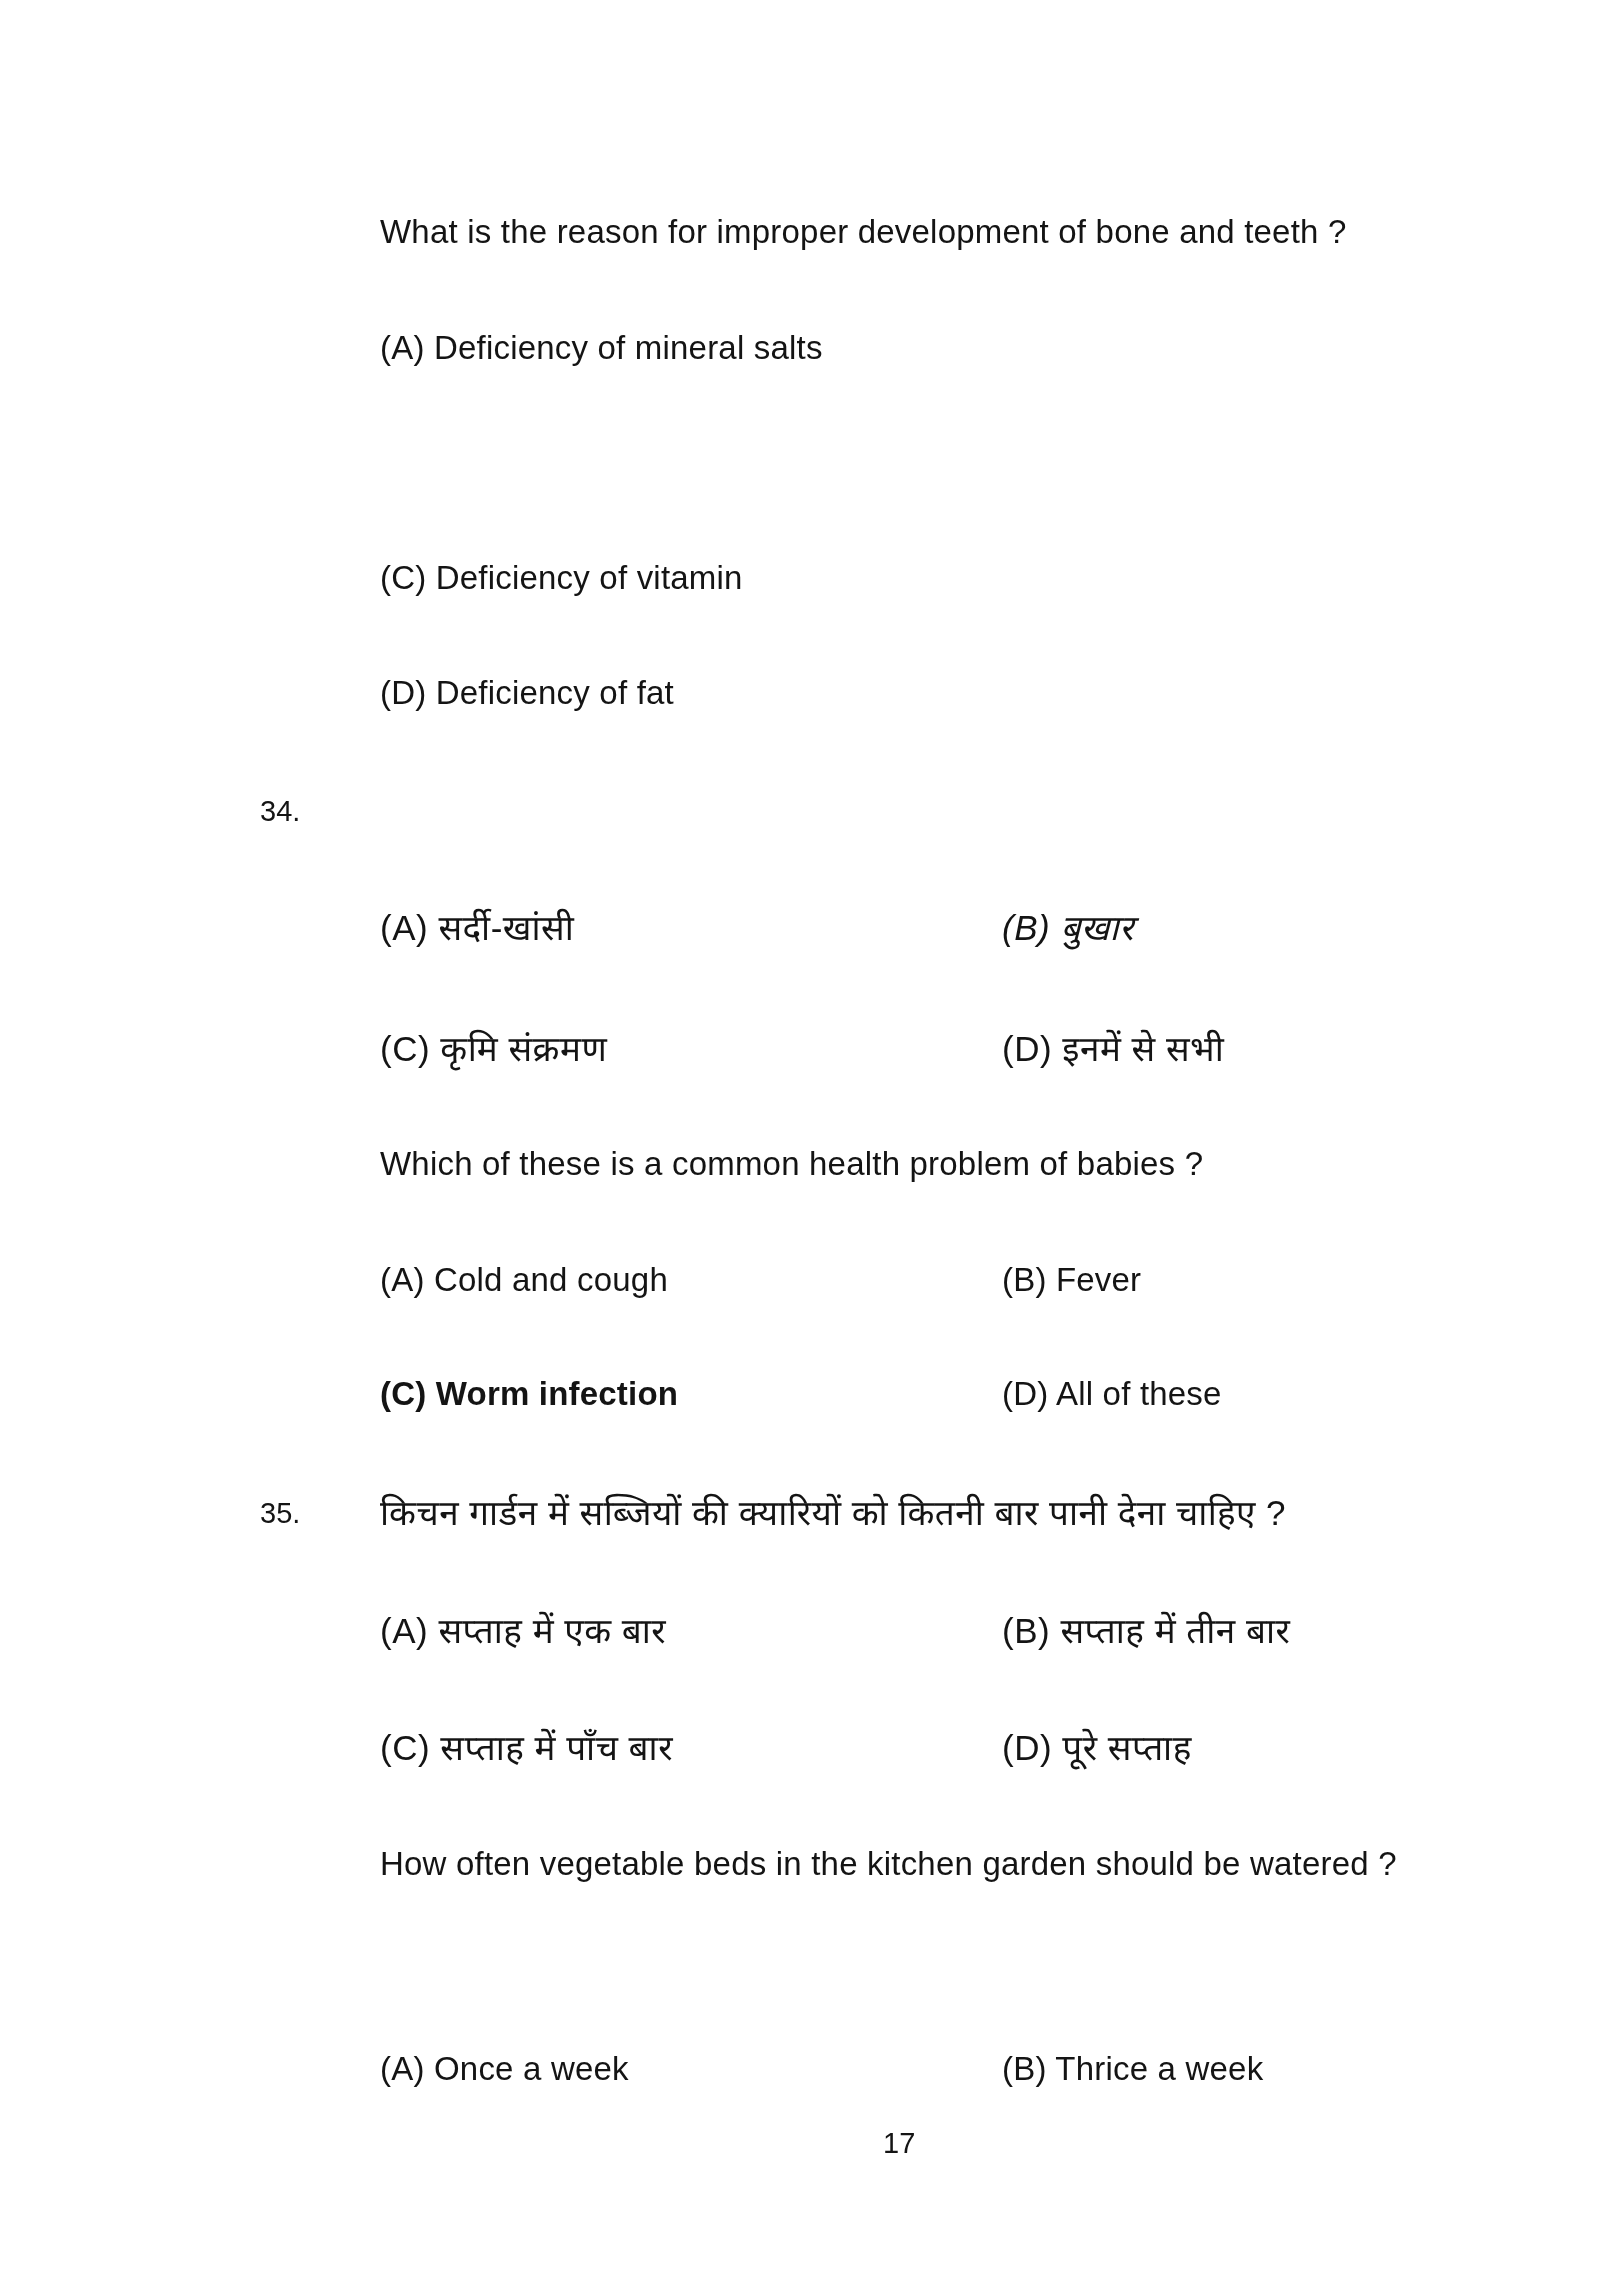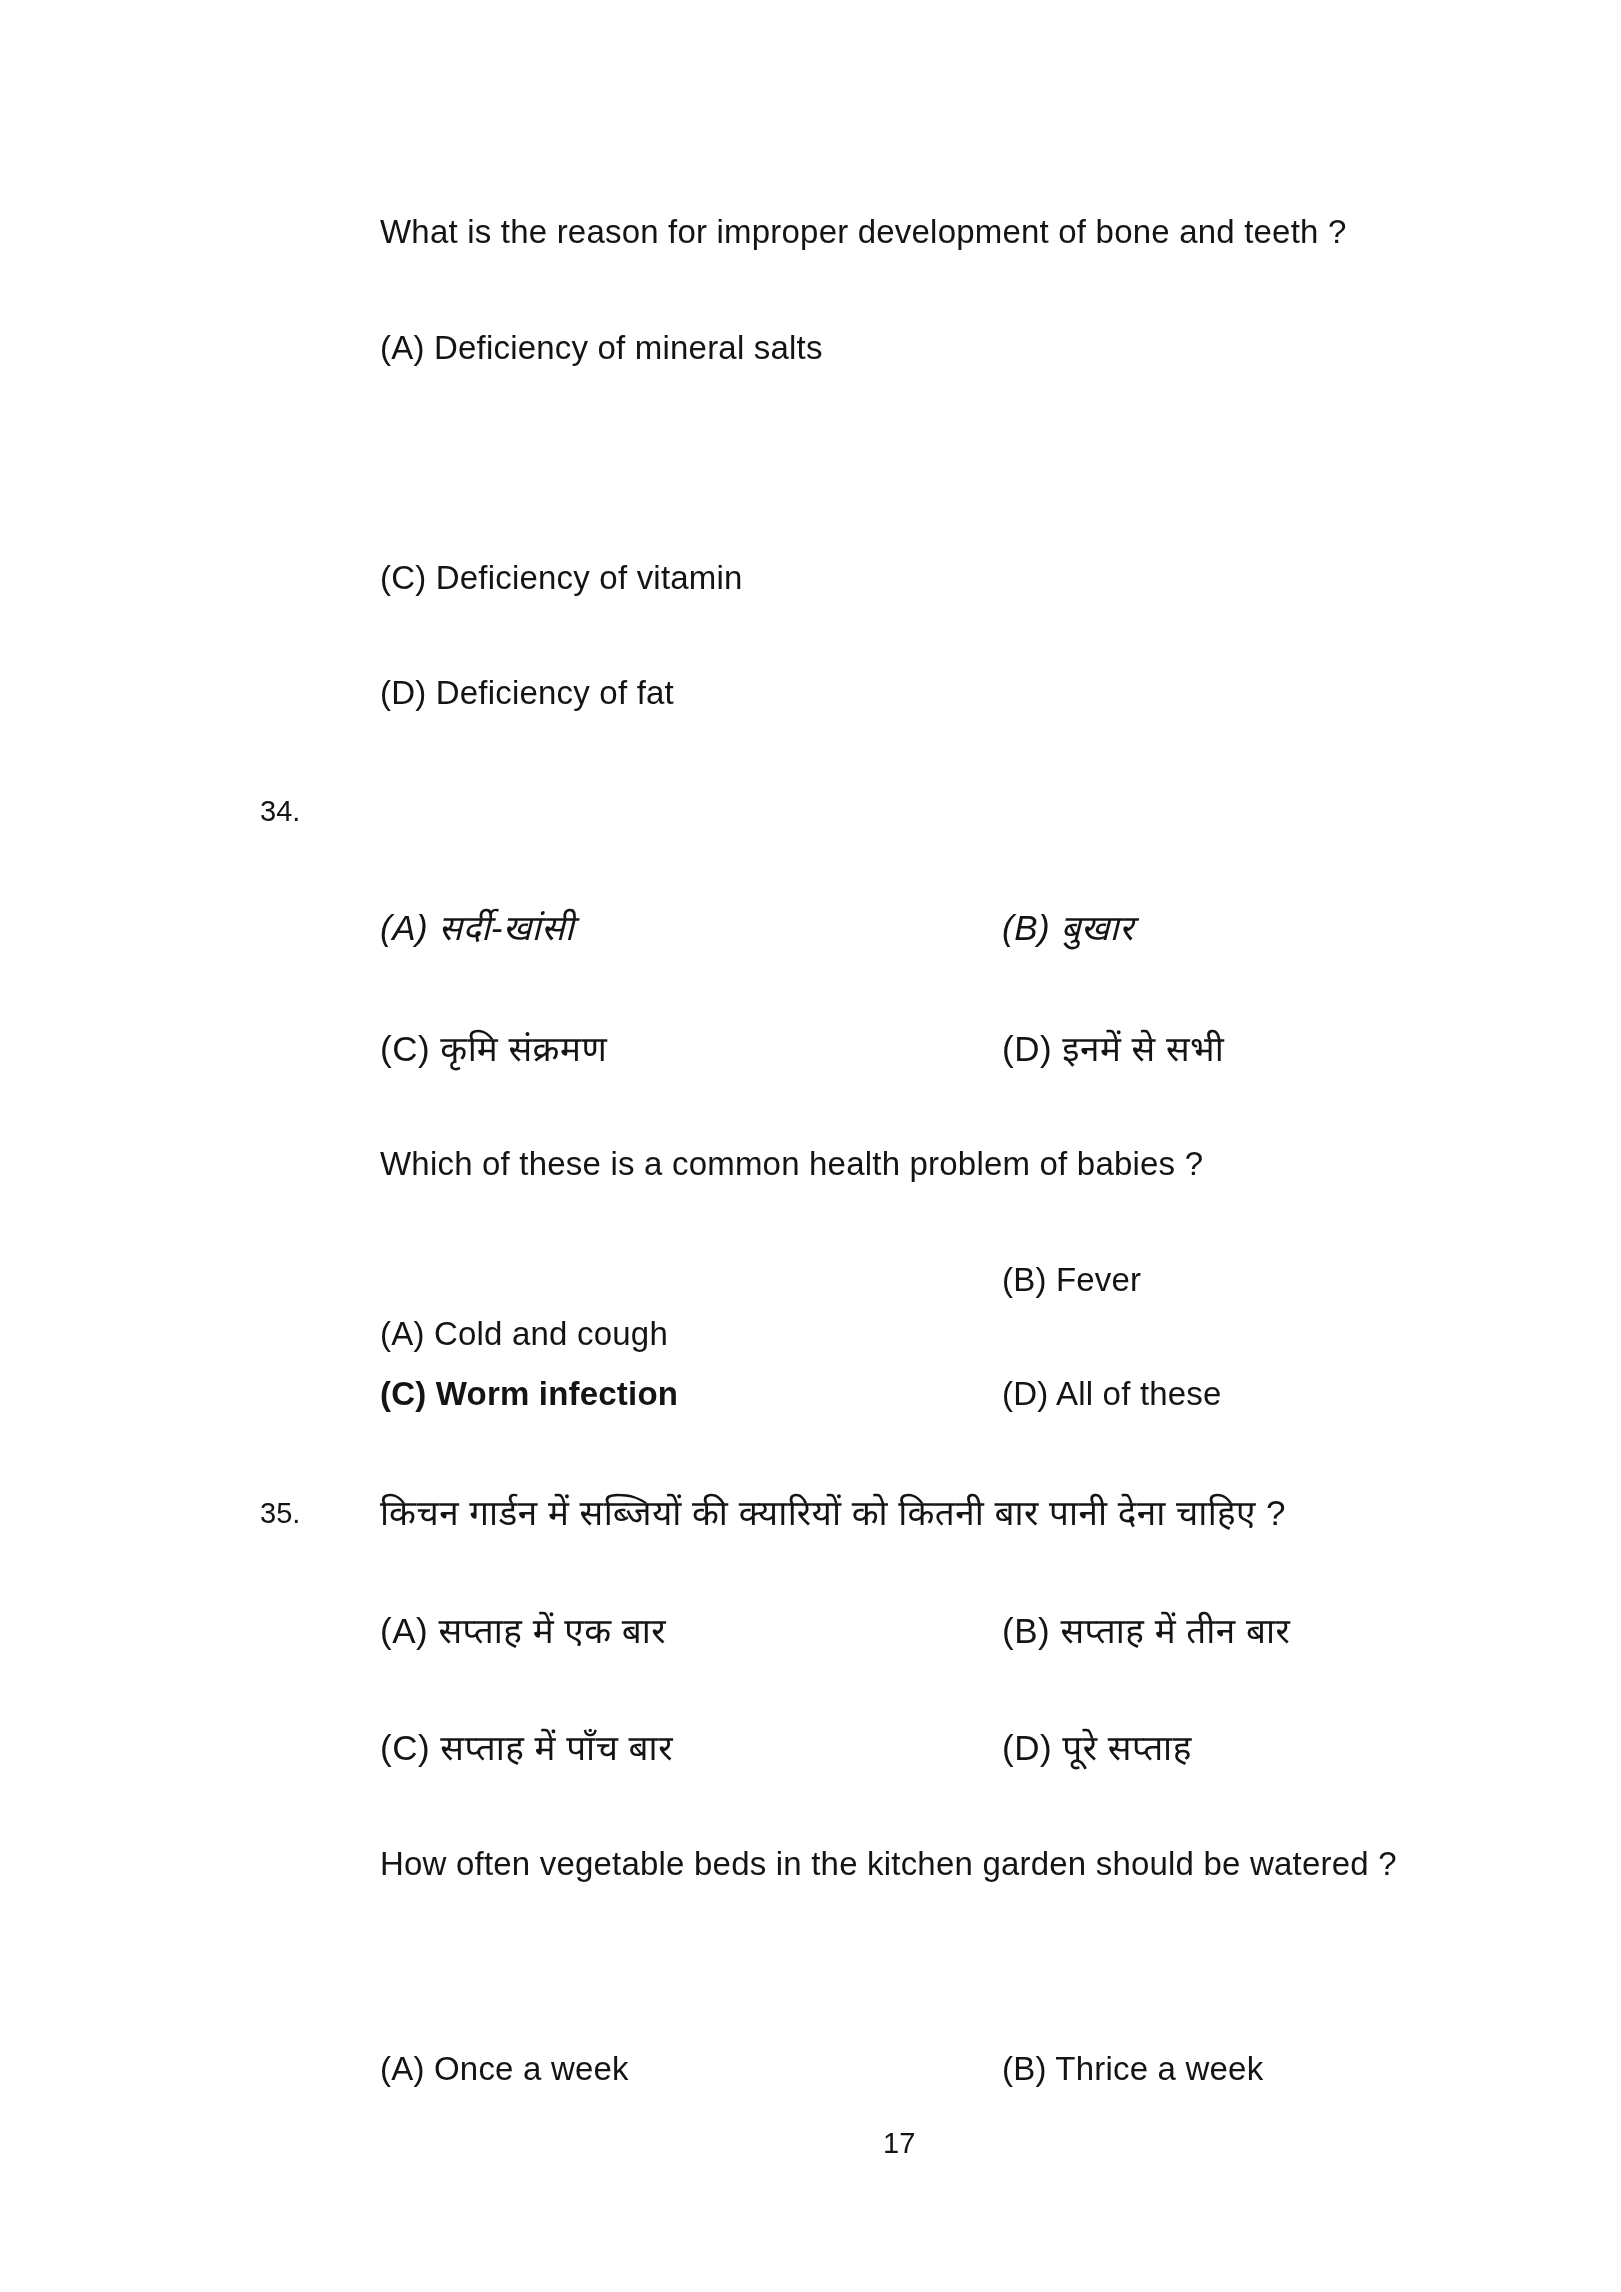--- a/index.html
+++ b/index.html
@@ -50,29 +50,29 @@
   <div class="line" style="left:368px; top:317px;">(A) Deficiency of mineral salts</div>
 
 
   <div class="line" style="left:368px; top:547px;">(C) Deficiency of vitamin</div>
 
   <div class="line" style="left:368px; top:662px;">(D) Deficiency of fat</div>
 
   <div class="qnum" style="left:248px; top:783px;">34.</div>
 
 
-  <div class="line hi" style="left:368px; top:891px;font-style:italic;">(A) सर्दी-खांसी</div>
+  <div class="line hi" style="left:368px; top:891px;">(A) सर्दी-खांसी</div>
   <div class="line hi" style="left:990px; top:891px;font-style:italic;">(B) बुखार</div>
 
   <div class="line hi" style="left:368px; top:1012px;">(C) कृमि संक्रमण</div>
   <div class="line hi" style="left:990px; top:1012px;">(D) इनमें से सभी</div>
 
   <div class="line" style="left:368px; top:1133px;">Which of these is a common health problem of babies ?</div>
 
-  <div class="line" style="left:368px; top:1303px;text-align:right;">(A) Cold and cough</div>
+  <div class="line" style="left:368px; top:1249px;text-align:right;">(A) Cold and cough</div>
   <div class="line" style="left:990px; top:1249px;">(B) Fever</div>
 
   <div class="line" style="left:368px; top:1363px;font-weight:bold;">(C) Worm infection</div>
   <div class="line" style="left:990px; top:1363px;">(D) All of these</div>
 
   <div class="qnum" style="left:248px; top:1485px;">35.</div>
 
   <div class="line hi" style="left:368px; top:1476px;">किचन गार्डन में सब्जियों की क्यारियों को कितनी बार पानी देना चाहिए ?</div>
 
   <div class="line hi" style="left:368px; top:1594px;">(A) सप्ताह में एक बार</div>

